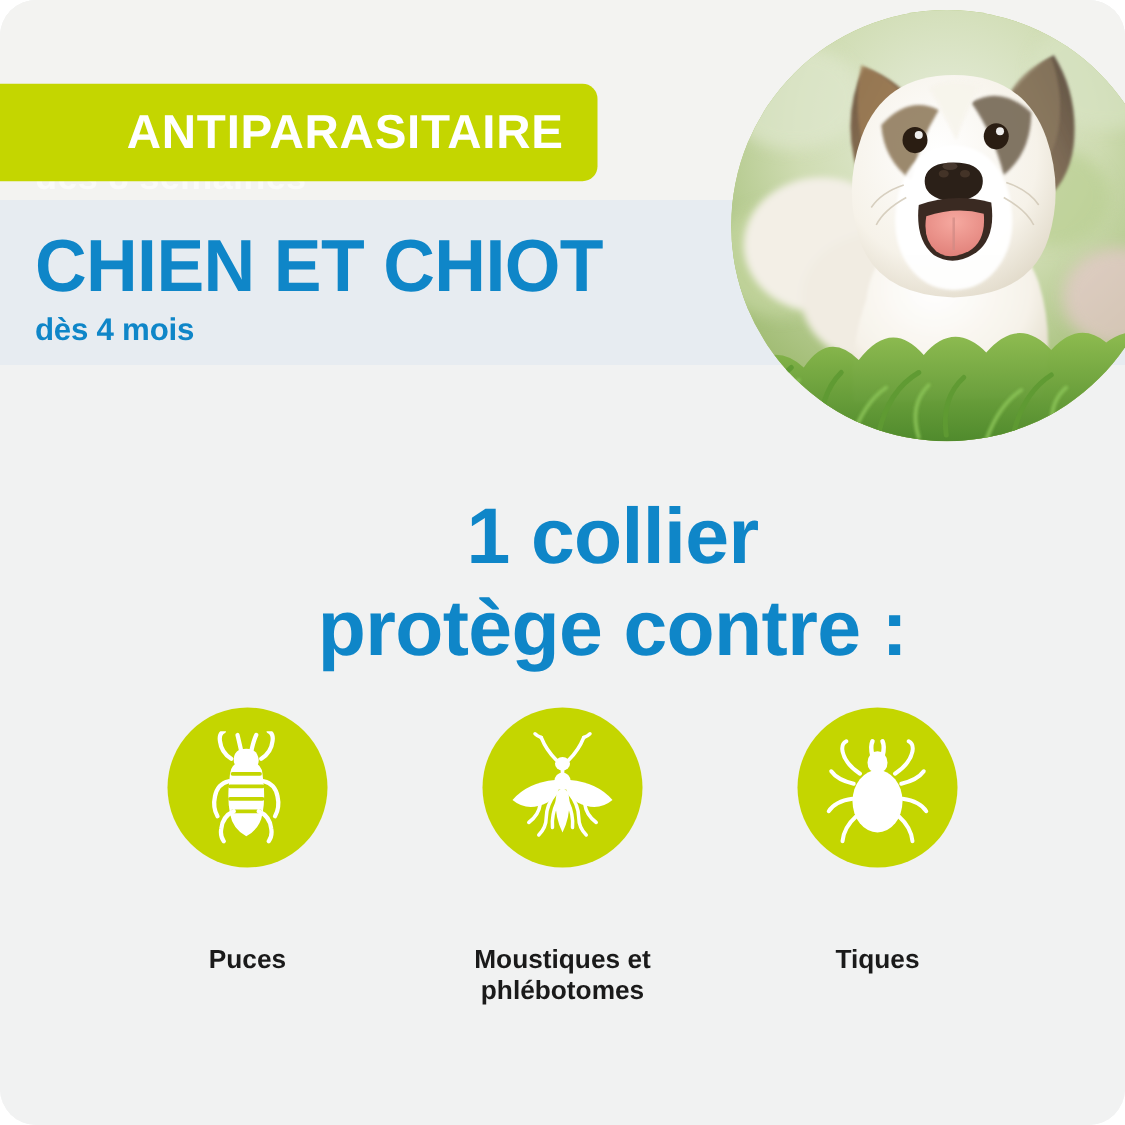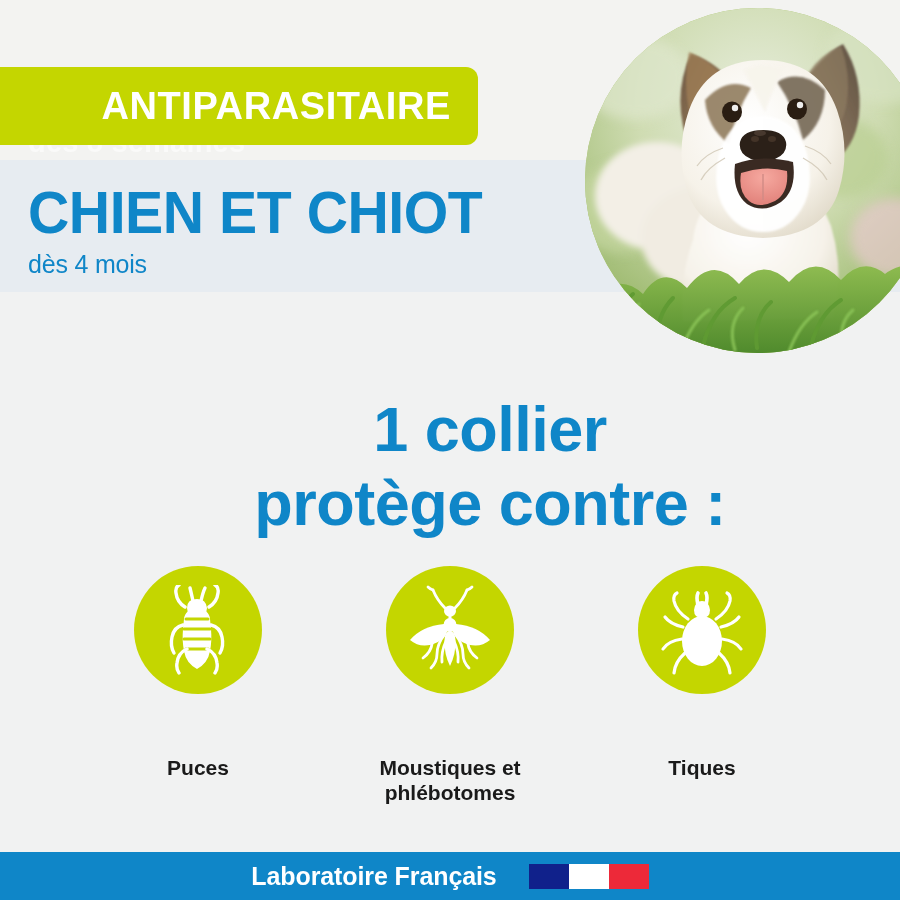--- a/index.html
+++ b/index.html
@@ -11,20 +11,21 @@
   body {
     font-family: "Liberation Sans", sans-serif;
   }
 
   #poster {
     position: relative;
     width: 900px;
     height: 900px;
     overflow: hidden;
     background: #f2f2f2;
+    border-radius: 29px;
   }
 
   
   .bg-base {
     position: absolute;
     left: 0; top: 0;
     width: 900px; height: 900px;
     background: #f1f2f2;
   }
   .bg-band-top {
@@ -114,21 +115,21 @@
     font-family: "Liberation Sans", sans-serif;
     transform: scaleX(0.97);
     transform-origin: left center;
   }
   .subheadline {
     position: absolute;
     left: 28px;
     top: 250px;
     color: #0f86c8;
     font-size: 25px;
-    font-weight: normal;
+    font-weight: bold;
     letter-spacing: -0.2px;
     font-family: "Liberation Sans", sans-serif;
   }
 
   
   .claim {
     position: absolute;
     left: 0;
     top: 392px;
     width: 900px;
@@ -440,22 +441,14 @@
           <path d="M65 42 q13 -3 18 -10"></path>
           <path d="M66 54 q14 2 19 10"></path>
           <path d="M63 68 q10 9 11 20"></path>
         </svg>
       </div>
       <div class="icon-label">Tiques</div>
     </div>
 
   </div>
 
-  <div class="footer">
-    <span class="footer-text">Laboratoire Français</span>
-    <span class="flag">
-      <span class="flag-stripe" style="background:#10218b"></span>
-      <span class="flag-stripe" style="background:#ffffff"></span>
-      <span class="flag-stripe" style="background:#ed2939"></span>
-    </span>
-  </div>
 
 </div>
 
 </body></html>

